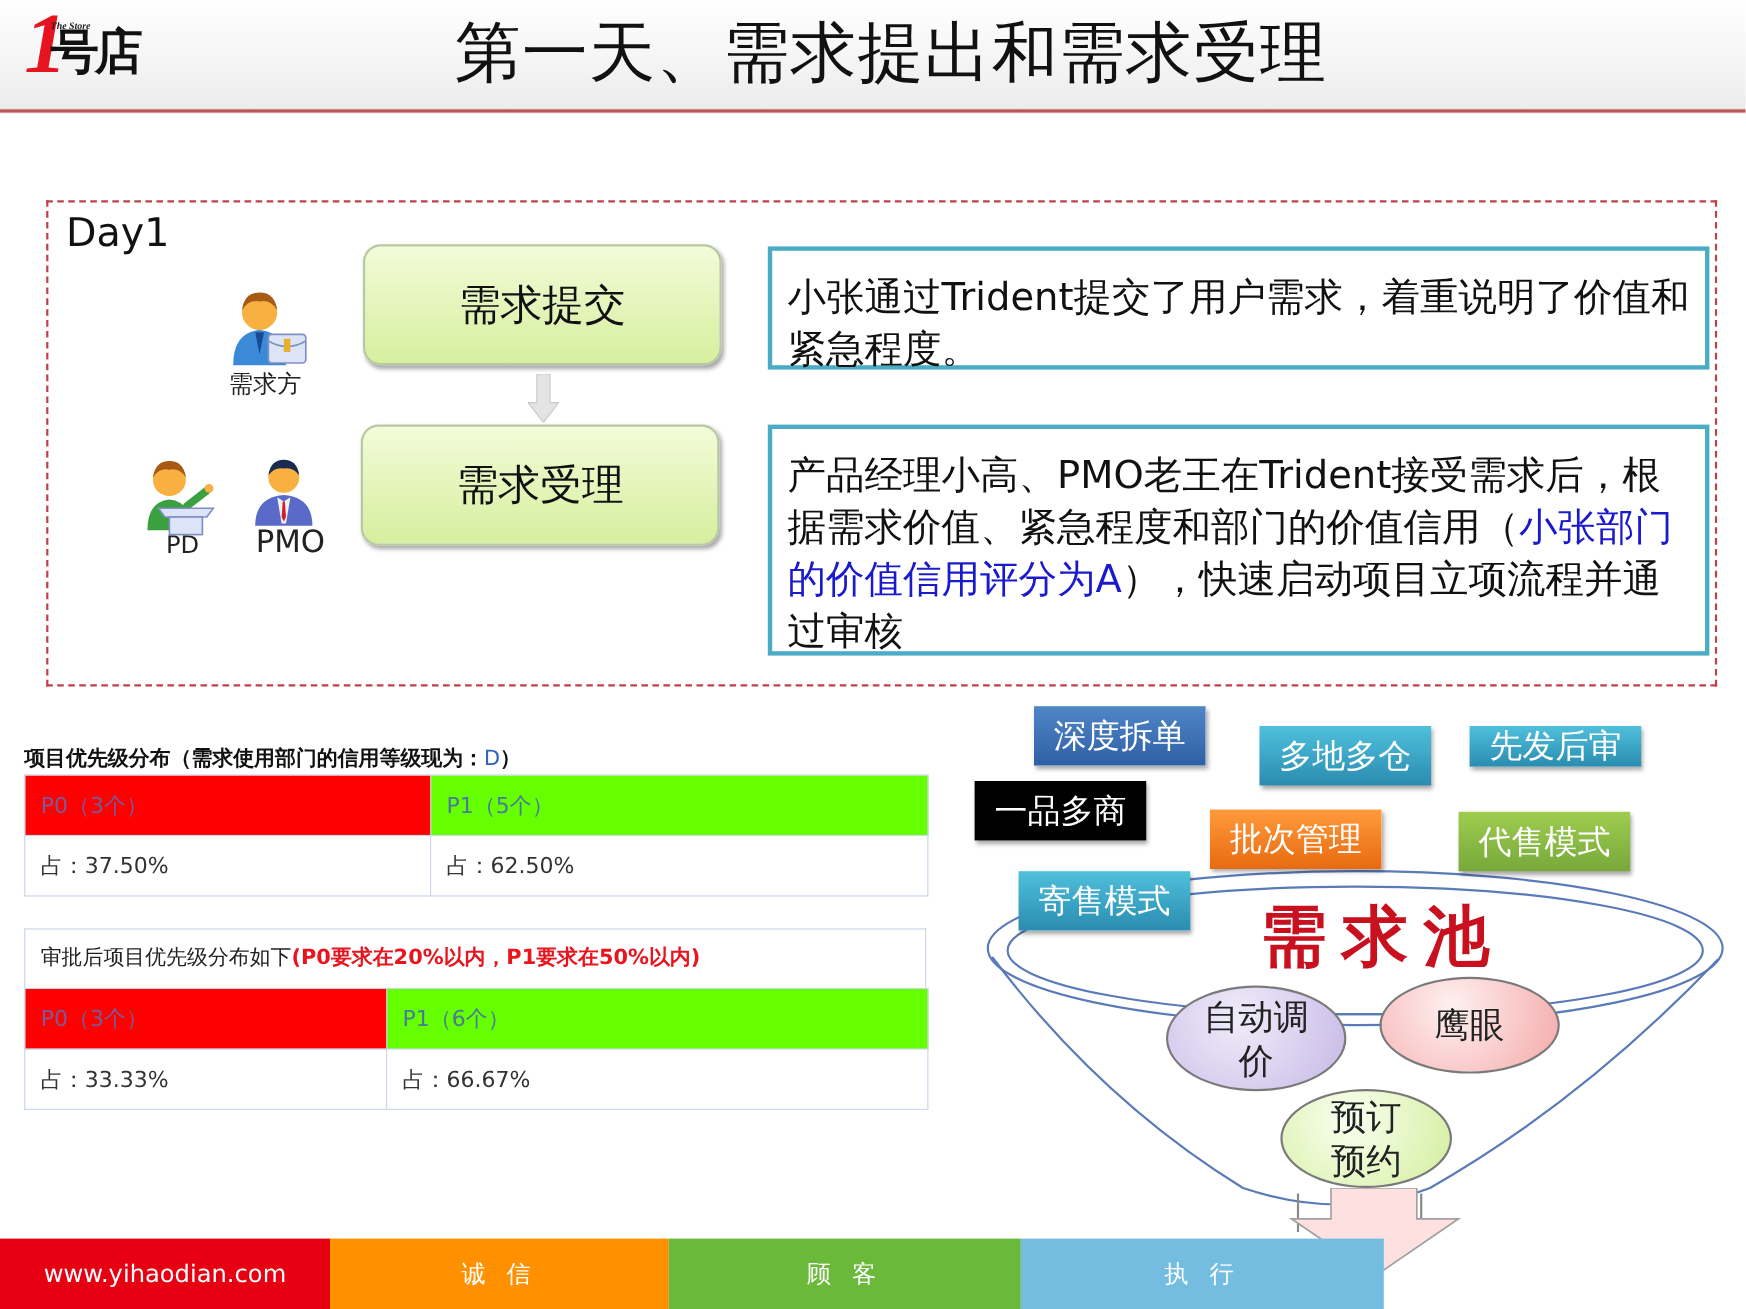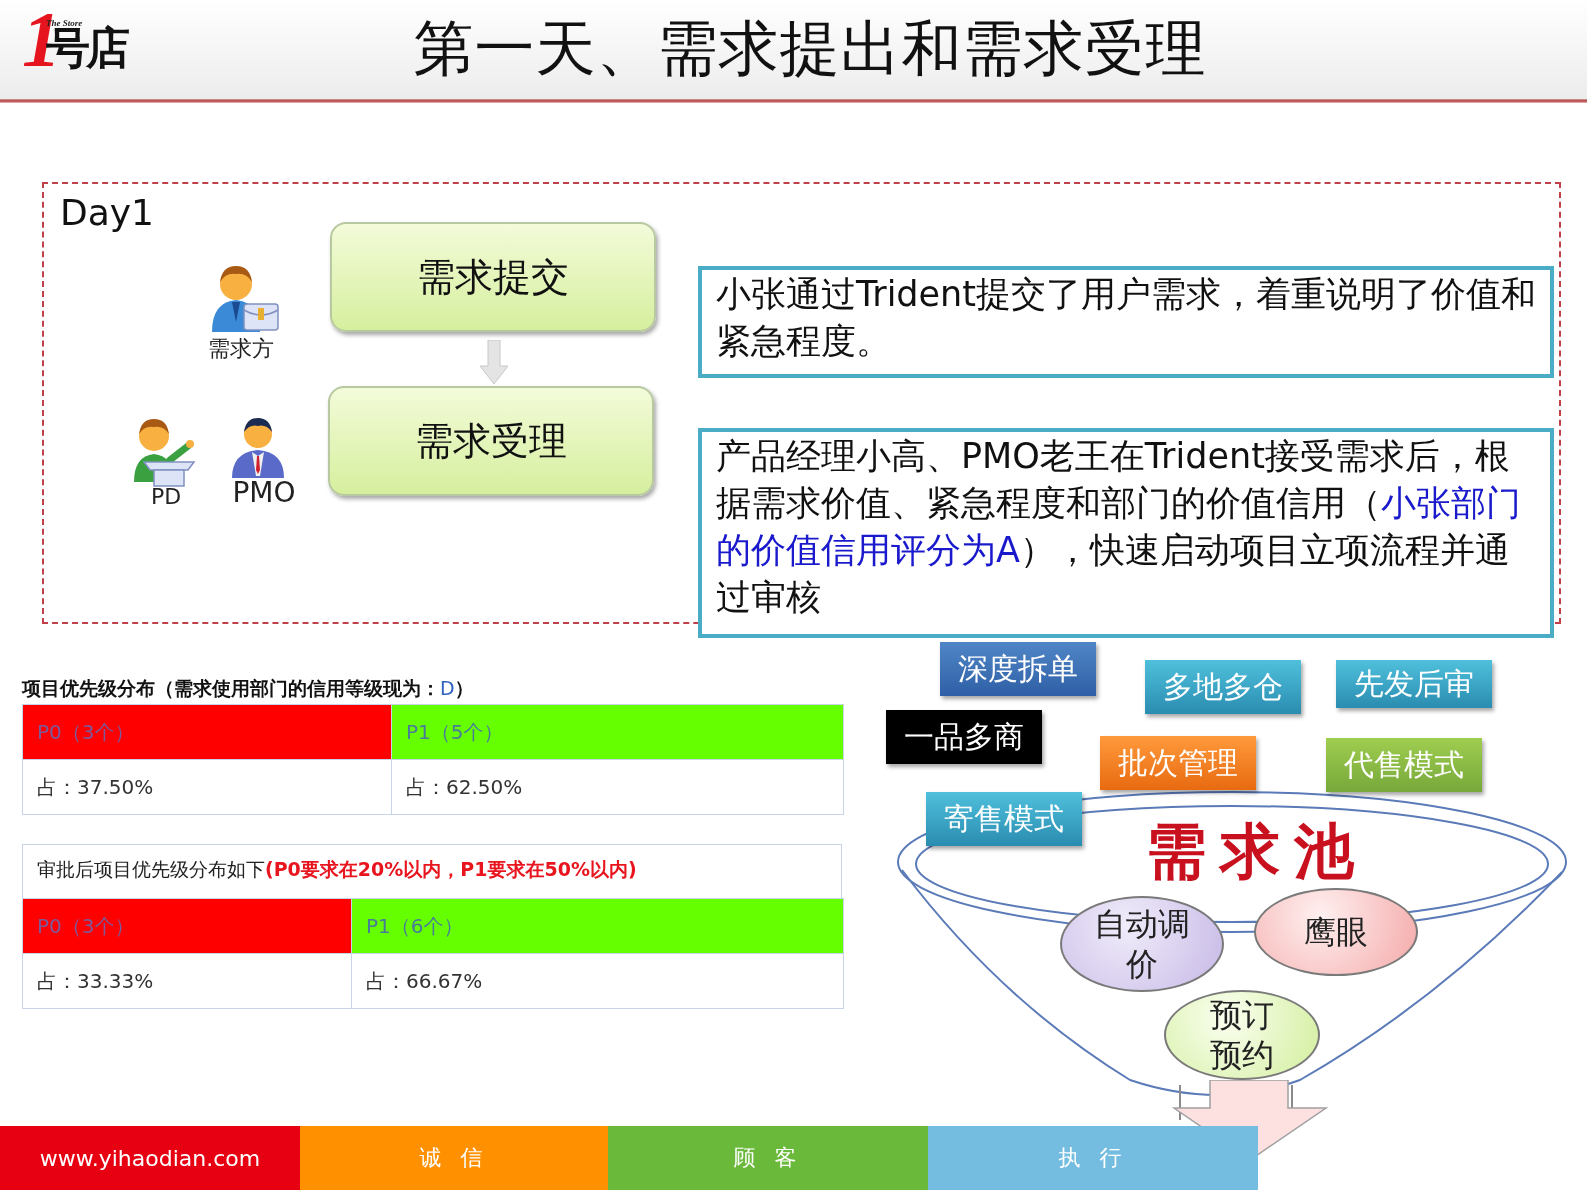--- a/index.html
+++ b/index.html
@@ -55,22 +55,21 @@
     background:linear-gradient(#f3fbd9, #d6ef9e);
     box-shadow:2px 3px 4px rgba(0,0,0,0.35);
     display:flex; align-items:center; justify-content:center;
     font-size:38px; color:#111;
   }
   .down-arrow { left:480px; top:340px; width:28px; height:44px; }
 
   .desc-box {
     box-sizing:border-box; border:4px solid #4bacc6; background:#fff;
     font-size:35px; line-height:47px; color:#111;
-    padding:1px 14px;
-    margin-top:42px;
+    padding:20px 14px;
   }
   .desc-box .hl { color:#1a1acc; }
 
   
   .tbl-caption1 { left:22px; top:676px; font-size:19px; font-weight:bold; color:#111; white-space:nowrap; }
   .tbl-caption1 .d { color:#3060c0; font-weight:normal; }
   .tbl {
     border-collapse:collapse; position:absolute;
     font-size:20px;
   }
@@ -226,21 +225,21 @@
 <div class="abs big-arrow">
   <svg width="160" height="82" viewBox="0 0 160 82">
     <path d="M40 0 L118 0 L118 28 L156 28 L80 80 L4 28 L40 28 Z" fill="#fde0e0" stroke="#a0a0a0" stroke-width="1.5"></path>
   </svg>
 </div>
 
 <div class="abs pool-title">需求池</div>
 
 <div class="tag tag-blue" style="left:940px; top:642px; width:156px; height:54px;">深度拆单</div>
 <div class="tag tag-cyan" style="left:1145px; top:660px; width:156px; height:54px;">多地多仓</div>
-<div class="tag tag-cyan" style="left:1336px; top:660px; width:156px; height:48px;">先发后审</div>
+<div class="tag tag-cyan" style="left:1336px; top:660px; width:156px; height:37px;">先发后审</div>
 <div class="tag tag-black" style="left:886px; top:710px; width:156px; height:54px;">一品多商</div>
 <div class="tag tag-orange" style="left:1100px; top:736px; width:156px; height:54px;">批次管理</div>
 <div class="tag tag-green" style="left:1326px; top:738px; width:156px; height:54px;">代售模式</div>
 <div class="tag tag-cyan" style="left:926px; top:792px; width:156px; height:54px;">寄售模式</div>
 
 <div class="bubble b-purple" style="left:1060px; top:896px; width:164px; height:96px; padding:0 20px;">自动调价</div>
 <div class="bubble b-pink" style="left:1254px; top:888px; width:164px; height:88px;">鹰眼</div>
 <div class="bubble b-lime" style="left:1164px; top:990px; width:156px; height:90px; padding:0 38px;">预订预约</div>
 
 <div class="abs footer">

